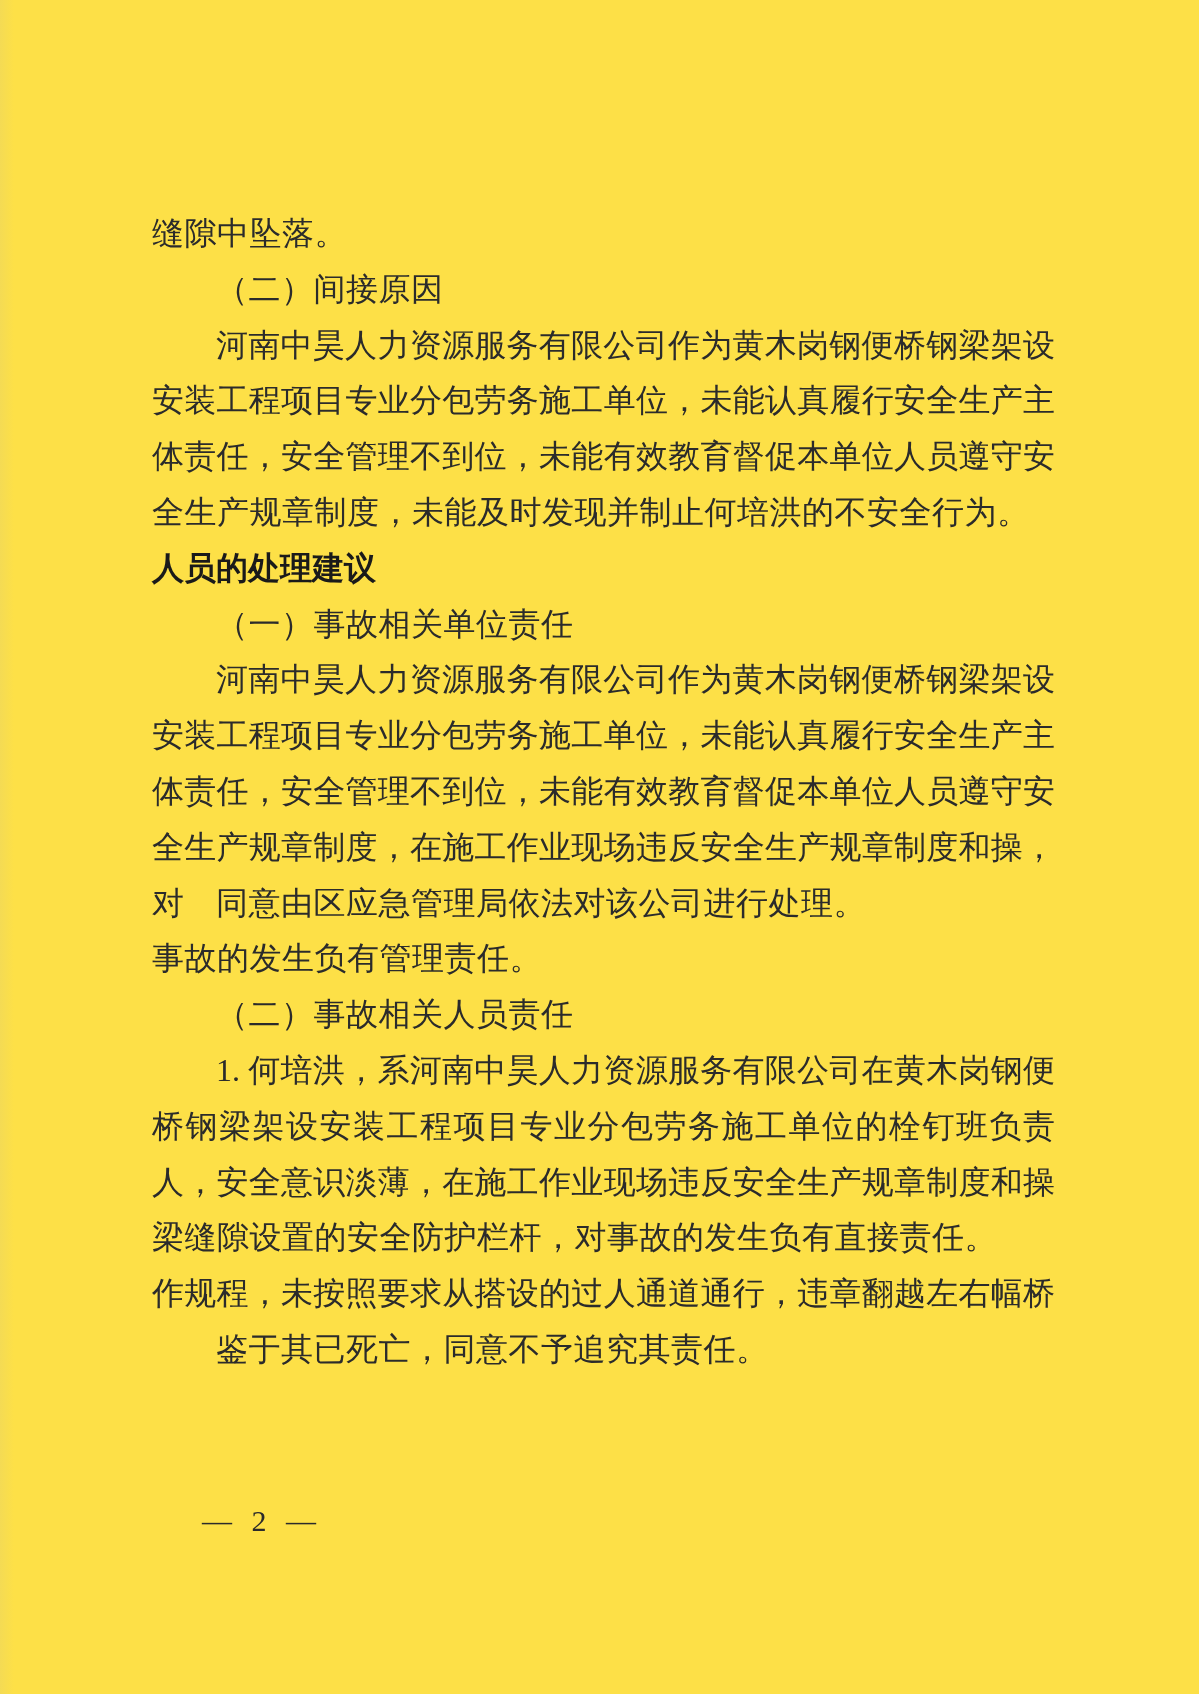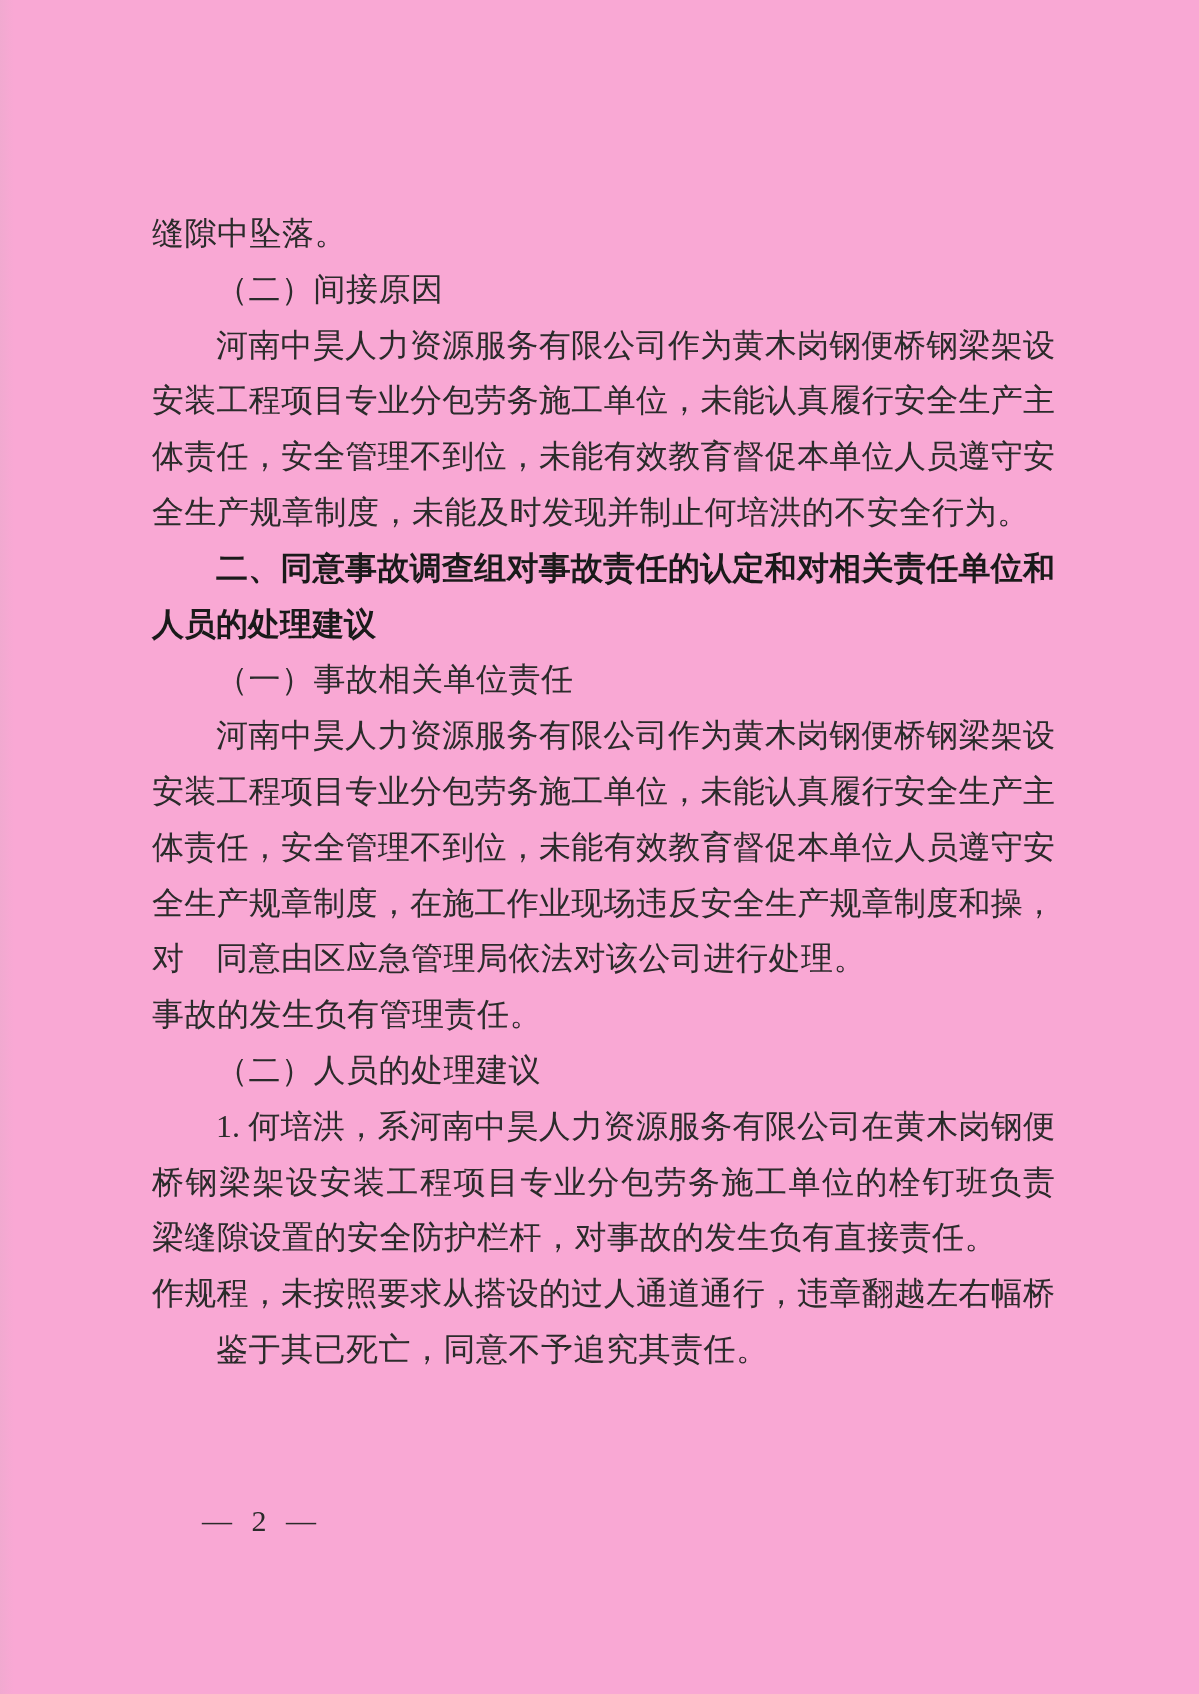--- a/index.html
+++ b/index.html
@@ -5,21 +5,21 @@
   * { margin: 0; padding: 0; box-sizing: border-box; }
   html, body { width: 1199px; background: #ffffff; }
   body {
     font-family: "Liberation Serif", "DejaVu Serif", serif;
     color: #2b2b2b;
   }
   .page {
     position: relative;
     width: 1199px;
     height: 1694px;
-    background: #f9a8d4;
+    background: #fde047;
     overflow: hidden;
   }
   
   .page::before {
     content: "";
     position: absolute;
     left: 0; top: 0; bottom: 0;
     width: 14px;
     background: linear-gradient(to right, rgba(180,180,180,0.12), rgba(255,255,255,0));
   }
@@ -65,30 +65,30 @@
 <body>
 
 <main class="page">
   <section class="doc-body">
       <div class="line">缝隙中坠落。</div>
       <div class="line indent">（二）间接原因</div>
       <div class="line indent justify">河南中昊人力资源服务有限公司作为黄木岗钢便桥钢梁架设</div>
       <div class="line justify">安装工程项目专业分包劳务施工单位，未能认真履行安全生产主</div>
       <div class="line justify">体责任，安全管理不到位，未能有效教育督促本单位人员遵守安</div>
       <div class="line">全生产规章制度，未能及时发现并制止何培洪的不安全行为。</div>
-      <div class="line indent justify bold">二、同意事故调查组对事故责任的认定和对相关责任单位和</div>
       <div class="line bold">人员的处理建议</div>
       <div class="line indent">（一）事故相关单位责任</div>
       <div class="line indent justify">河南中昊人力资源服务有限公司作为黄木岗钢便桥钢梁架设</div>
       <div class="line justify">安装工程项目专业分包劳务施工单位，未能认真履行安全生产主</div>
       <div class="line justify">体责任，安全管理不到位，未能有效教育督促本单位人员遵守安</div>
       <div class="line justify">全生产规章制度，在施工作业现场违反安全生产规章制度和操，对</div>
       <div class="line indent">同意由区应急管理局依法对该公司进行处理。</div>
       <div class="line">事故的发生负有管理责任。</div>
-      <div class="line indent">（二）人员的处理建议</div>
+      <div class="line indent">（二）事故相关人员责任</div>
       <div class="line indent justify">1. 何培洪，系河南中昊人力资源服务有限公司在黄木岗钢便</div>
       <div class="line justify">桥钢梁架设安装工程项目专业分包劳务施工单位的栓钉班负责</div>
+      <div class="line justify">人，安全意识淡薄，在施工作业现场违反安全生产规章制度和操</div>
       <div class="line">梁缝隙设置的安全防护栏杆，对事故的发生负有直接责任。</div>
       <div class="line justify">作规程，未按照要求从搭设的过人通道通行，违章翻越左右幅桥</div>
       <div class="line indent">鉴于其已死亡，同意不予追究其责任。</div>
     </section>
   <footer class="page-number">— 2 —</footer>
 </main>
 
 </body></html>

